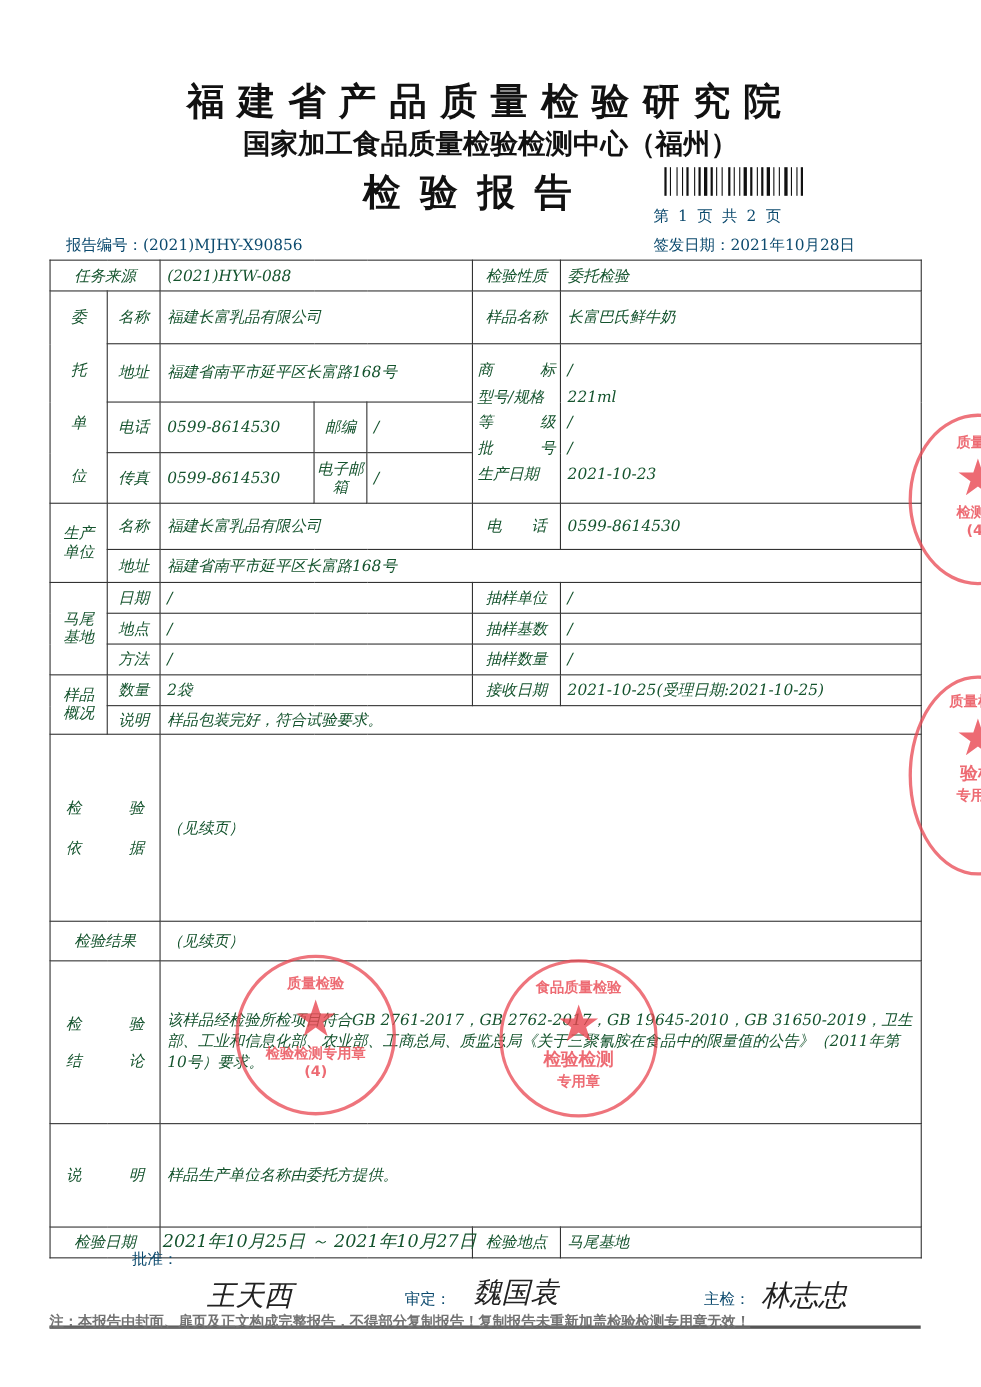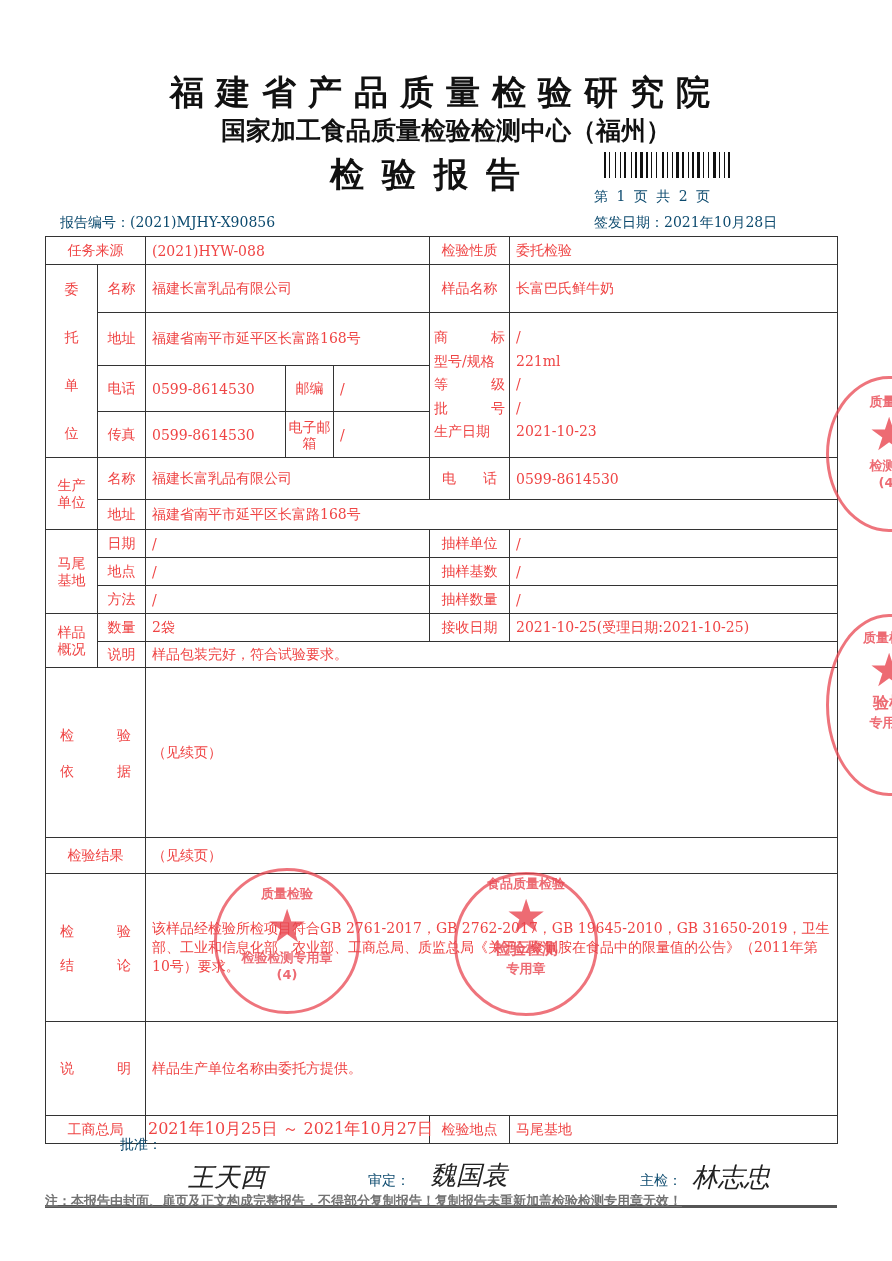--- a/index.html
+++ b/index.html
@@ -5,21 +5,21 @@
   html,body{margin:0;padding:0;background:#fff;}
   body{width:892px;height:1261px;position:relative;overflow:hidden;font-family:"DejaVu Serif","Liberation Serif",serif;color:#222;}
   .abs{position:absolute;}
   .t1{left:0;width:892px;top:70px;text-align:center;font-family:"DejaVu Sans","Liberation Sans",sans-serif;font-weight:bold;font-size:34px;letter-spacing:12px;color:#111;}
   .t2{left:0;width:892px;top:114px;text-align:center;font-family:"DejaVu Sans","Liberation Sans",sans-serif;font-weight:bold;font-size:25px;color:#111;}
   .t3{left:330px;top:152px;font-family:"DejaVu Sans","Liberation Sans",sans-serif;font-weight:bold;font-size:34px;letter-spacing:18px;color:#111;}
   .barcode{left:604px;top:152px;width:168px;height:26px;display:flex;gap:1px;align-items:stretch;}
   .barcode i{display:block;background:#111;}
   .small{font-size:14px;color:#0c4a6e;}
   table.rpt{position:absolute;left:45px;top:236px;width:792px;border-collapse:collapse;table-layout:fixed;font-size:14px;}
-  table.rpt td{border:1.5px solid #333;padding:0 6px;vertical-align:middle;color:#ef4444;}
+  table.rpt td{border:1.5px solid #333;padding:0 6px;vertical-align:middle;color:#14532d;font-style:italic;}
   .c{text-align:center;}
   .spread{display:flex;justify-content:space-between;}
   .vtxt{line-height:48px;}
   .stamp{position:absolute;border:3px solid rgba(232,70,80,0.75);border-radius:50%;color:rgba(232,70,80,0.8);font-family:"DejaVu Sans",sans-serif;text-align:center;pointer-events:none;}
   .stamp .star{font-size:46px;line-height:46px;}
   .stamp .ring{font-size:13px;font-weight:bold;}
   .sig{font-family:"DejaVu Serif",serif;font-style:italic;font-size:26px;color:#222;}
   .hr{left:45px;width:792px;top:1205px;height:3px;background:#555;}
   .note{left:45px;top:1192px;font-family:"DejaVu Sans",sans-serif;font-weight:bold;font-size:13px;color:#737373;text-decoration:underline;}
 </style>
@@ -238,36 +238,36 @@
   <tr style="height:94px">
     <td colspan="2" style="padding:0 14px;">
       <div class="spread">
             <span>说</span>
             <span>明</span>
           </div>
     </td>
     <td colspan="5">样品生产单位名称由委托方提供。</td>
   </tr>
   <tr style="height:28px">
-    <td class="c" colspan="2">工商总局</td>
+    <td class="c" colspan="2">检验日期</td>
     <td colspan="3" style="padding:0 2px;font-size:16px;white-space:nowrap;">2021年10月25日 ～ 2021年10月27日</td>
     <td class="c">检验地点</td>
     <td>马尾基地</td>
   </tr>
 </tbody>
   </table>
 
 <div class="stamp" style="left:214px;top:868px;width:140px;height:140px;">
   <div class="ring" style="margin-top:14px;">质量检验</div>
   <div class="star">★</div>
   <div class="ring">检验检测专用章</div>
   <div class="ring">(4)</div>
 </div>
 <div class="stamp" style="left:454px;top:872px;width:138px;height:138px;">
-  <div class="ring" style="">食品质量检验</div>
+  <div class="ring" style="margin-top:14px;">食品质量检验</div>
   <div class="star">★</div>
   <div class="ring" style="font-size:16px;">检验检测</div>
   <div class="ring">专用章</div>
 </div>
 <div class="stamp" style="left:826px;top:376px;width:120px;height:150px;">
   <div class="ring" style="margin-top:14px;">质量检</div>
   <div class="star">★</div>
   <div class="ring">检测专</div>
   <div class="ring">(4)</div>
 </div>

